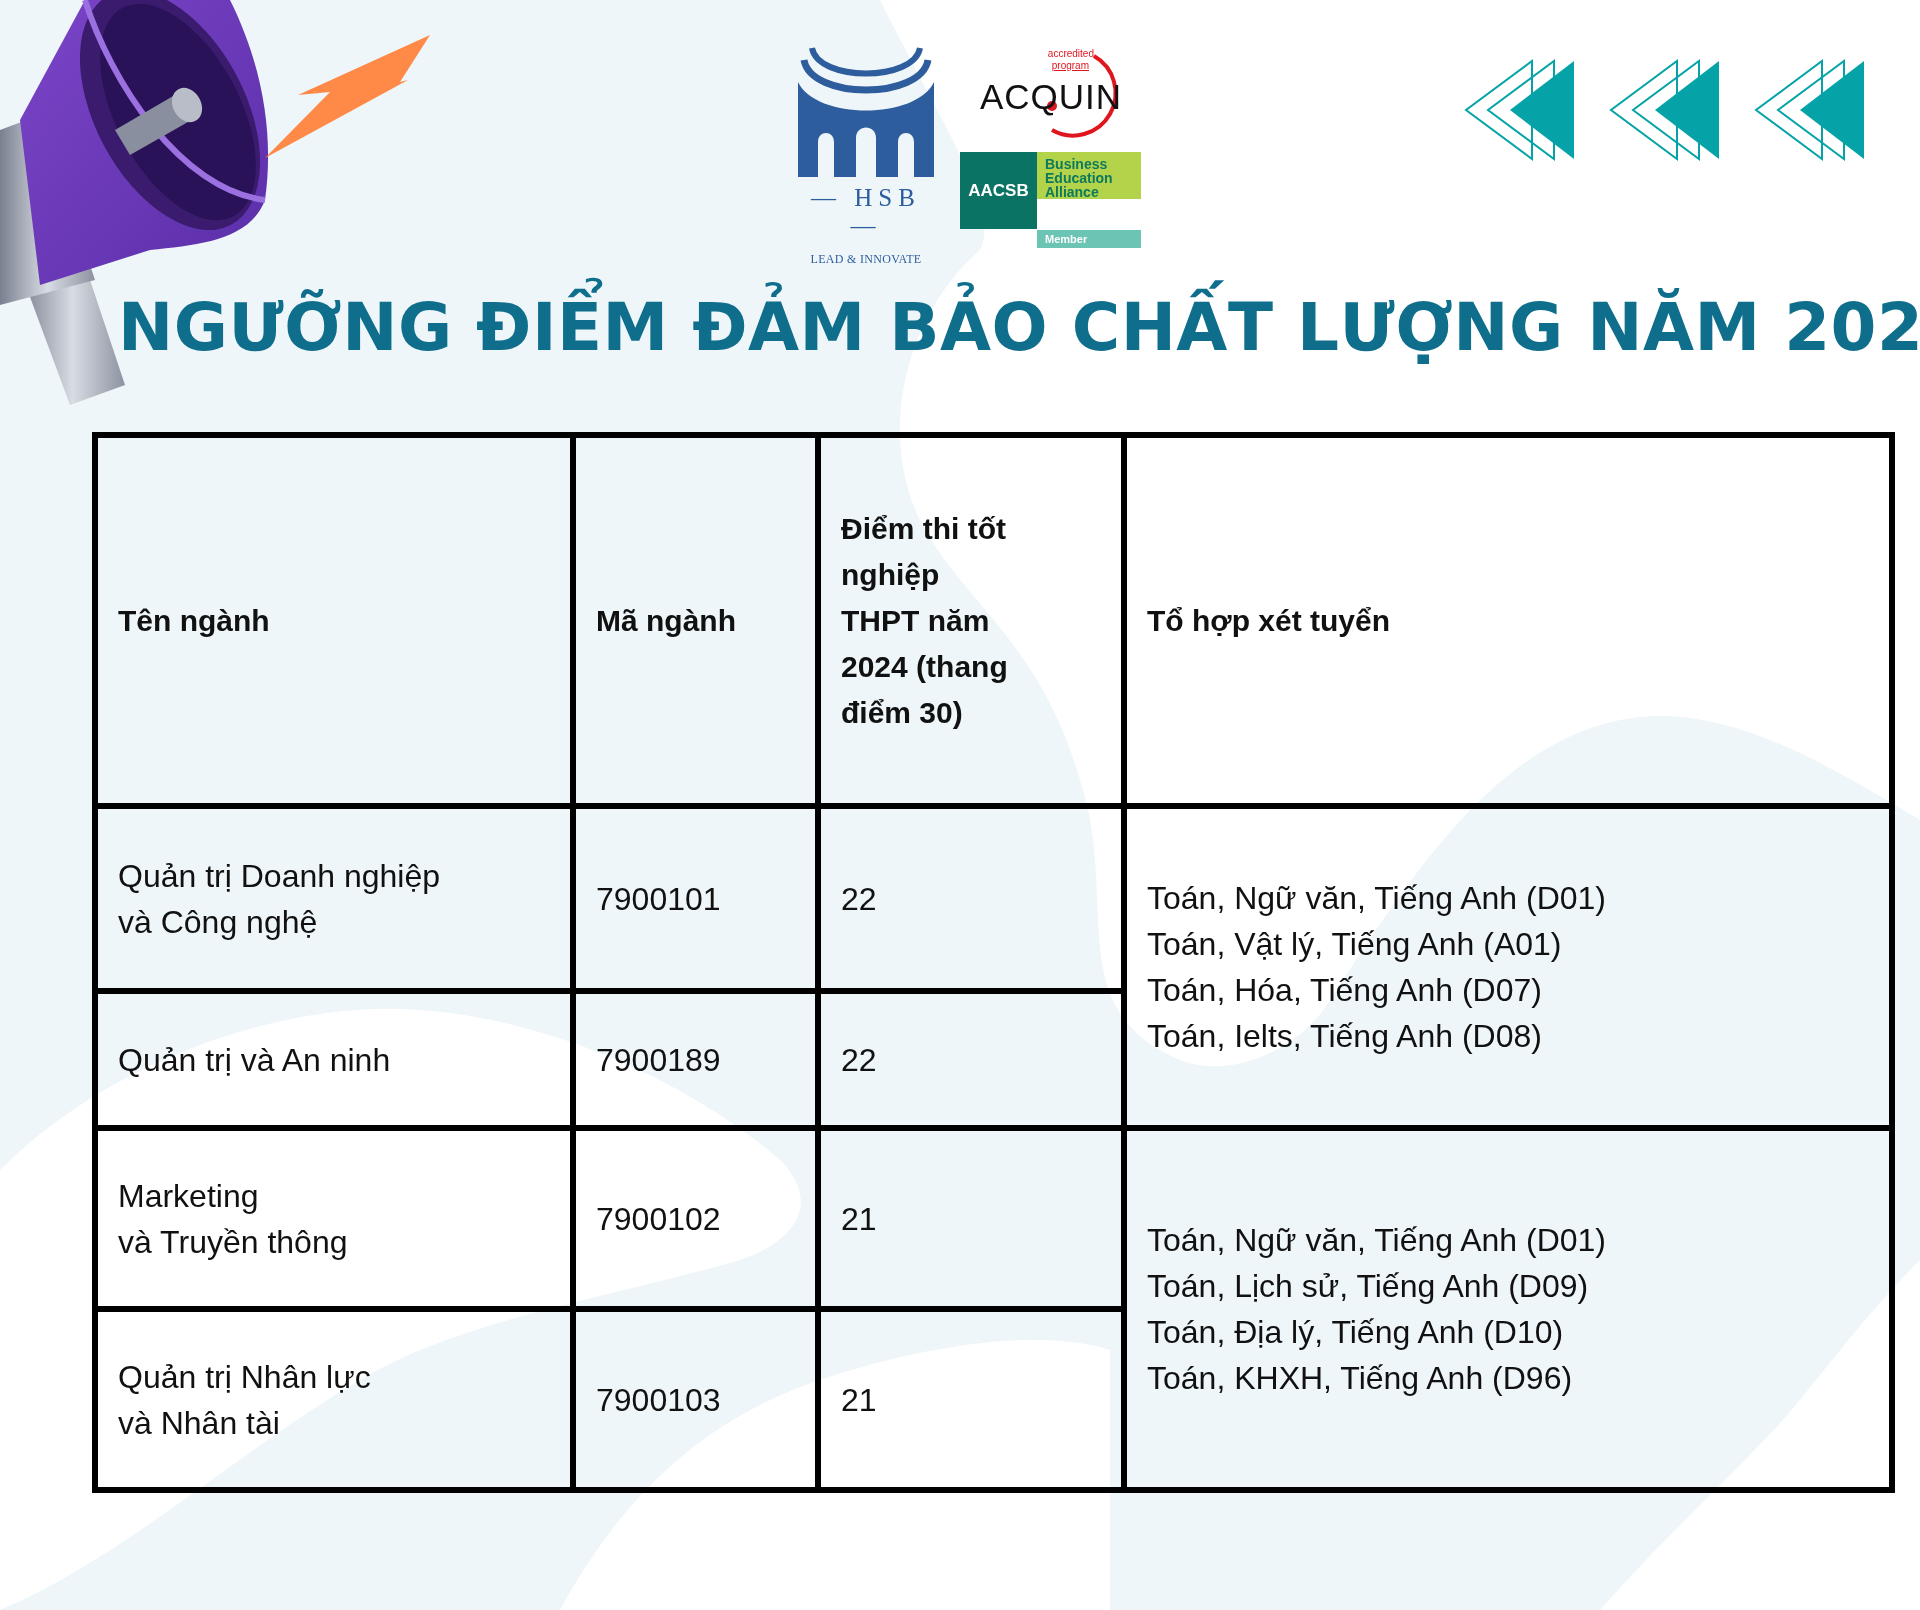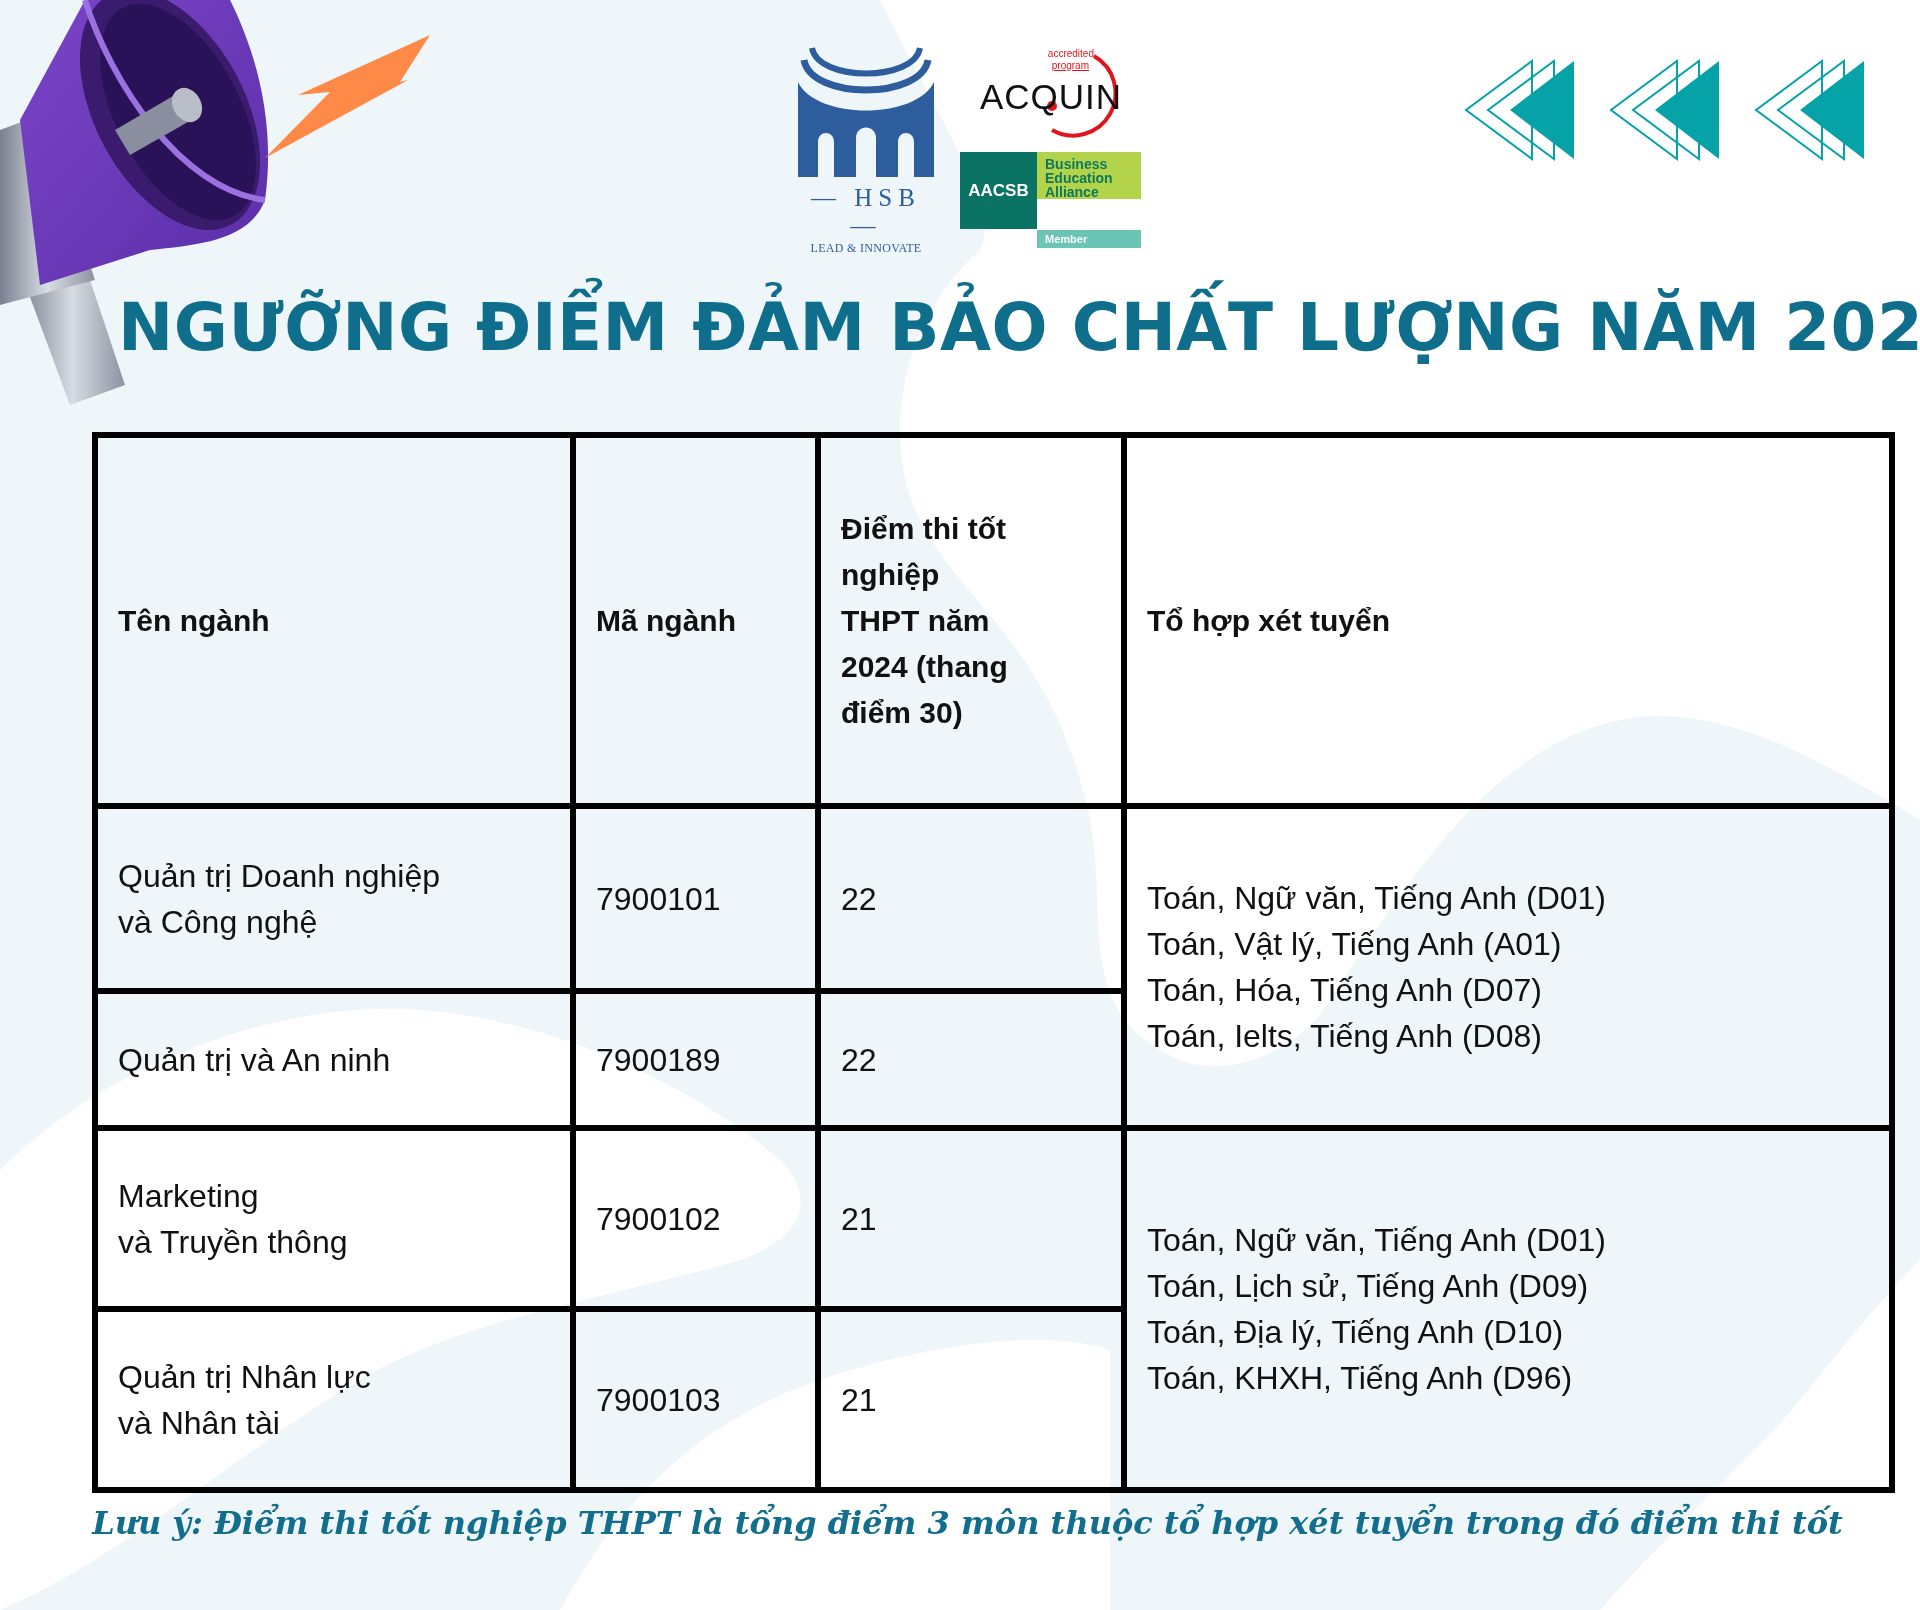--- a/index.html
+++ b/index.html
@@ -14,21 +14,21 @@
   .bg-layer svg { width: 1920px; height: 1610px; display: block; }
 
   
   .megaphone { position: absolute; left: 0; top: 0; width: 440px; height: 410px; z-index: 2; }
 
   
   .logo-hsb { position: absolute; left: 796px; top: 42px; width: 140px; height: 190px; z-index: 2; }
   .hsb-text { position: absolute; left: 0; top: 142px; width: 140px; text-align: center;
     font-family: "Liberation Serif", "DejaVu Serif", serif; color: #2E5D9E; }
   .hsb-name { font-size: 25px; letter-spacing: 6px; line-height: 28px; }
-  .hsb-tag { font-size: 12px; letter-spacing: 0.3px; line-height: 16px; }
+  .hsb-tag { font-size: 12px; letter-spacing: 0.3px; line-height: 16px; margin-top: 11px; }
 
   .logo-acquin { position: absolute; left: 948px; top: 46px; width: 165px; height: 96px; z-index: 2; margin-left: 28px; }
   .acquin-small { position: absolute; right: 47px; font-size: 10px; color: #E0161E; line-height: 11px; text-align: right;}
   .acquin-small.l1 { top: 2px; }
   .acquin-small.l2 { top: 14px; right: 52px; text-decoration: underline; }
   .acquin-word { position: absolute; left: 4px; top: 31px; font-size: 35px; letter-spacing: 1px; color: #111; font-weight: 400; }
 
   .logo-aacsb { position: absolute; left: 960px; top: 152px; width: 181px; height: 77px; z-index: 2; display: flex; }
   .aacsb-left { width: 77px; height: 77px; background: #0A7363; color: #fff; font-weight: 700;
     font-size: 17px; display: flex; align-items: center; justify-content: center; }
@@ -241,14 +241,13 @@
         <span class="cell-line">và Nhân tài</span>
       </td>
       <td>7900103</td>
       <td>21</td>
     </tr>
   </tbody>
     </table>
 </div>
 
 <div class="footer">
-  <span>Lưu ý: Điểm thi tốt nghiệp THPT là tổng điểm 3 môn thuộc tổ hợp xét tuyển trong đó điểm thi tốt</span>
 </div>
 
 </body></html>

